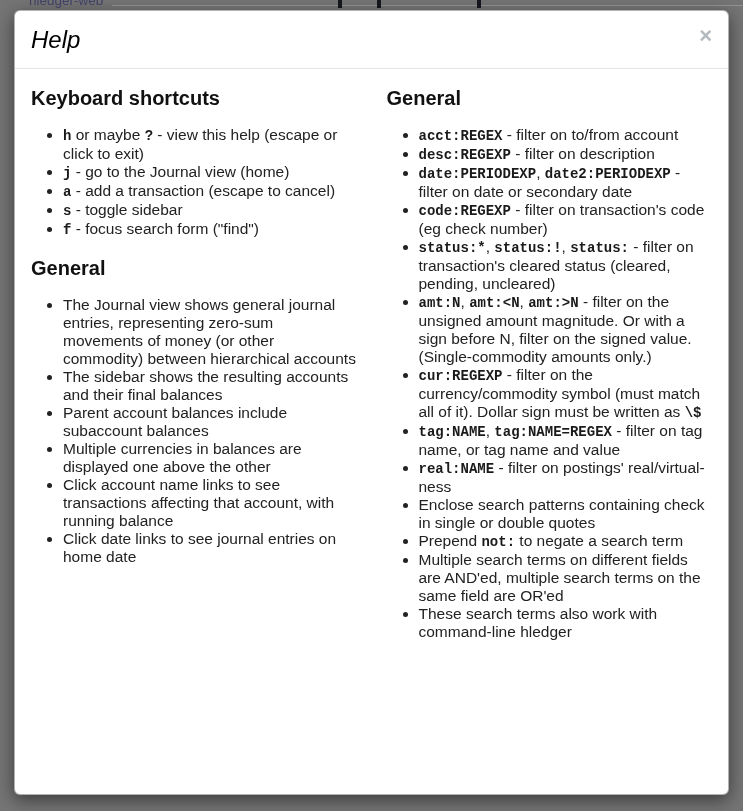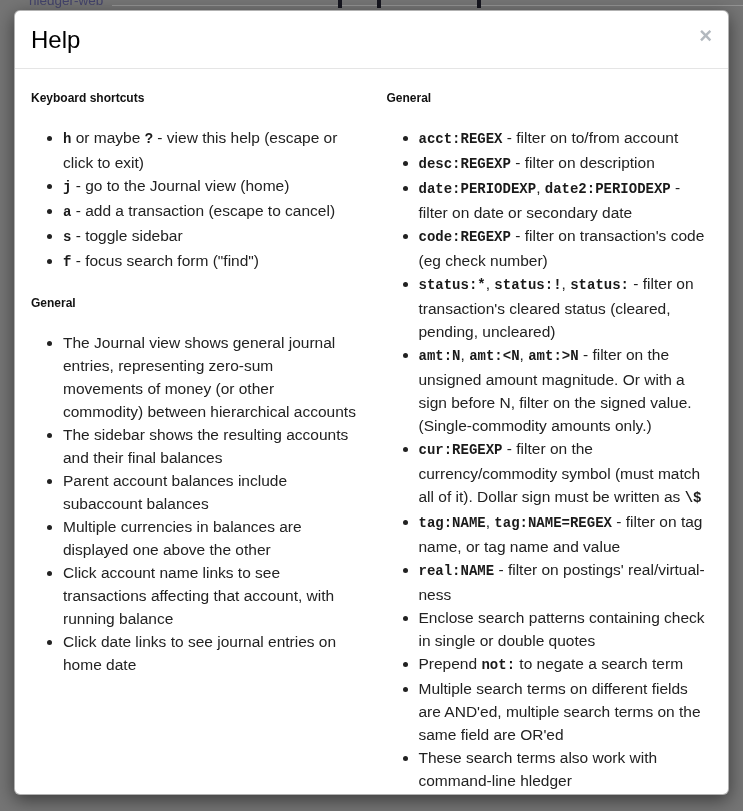--- a/index.html
+++ b/index.html
@@ -53,38 +53,39 @@
     background: none; border: 0; padding: 0;
     font-size: 22px; font-weight: bold; line-height: 20px;
     color: #b3b9bf;
     cursor: pointer;
     font-family: "Liberation Sans", sans-serif;
   }
   .modal-title {
     margin: 0;
     font-size: 24px; font-weight: normal; line-height: 30px;
     color: #000;
+    font-style: italic;
   }
   .modal-body { padding: 0 1px 15px 1px; }
   .row { display: flex; }
   .col { width: 50%; padding: 0 15px; }
 
   .col h3 {
-    font-size: 12px; font-weight: bold;
+    font-size: 20px; font-weight: bold;
     color: #111;
     margin: 20px 0 10px 0;
     line-height: 18px;
   }
   .col ul {
     margin: 19px 0 10px 0;
     padding-left: 32px;
   }
   .col li {
     font-size: 15.5px;
-    line-height: 23px;
+    line-height: 18px;
     color: #222;
   }
   .col code {
     font-family: "Liberation Mono", monospace;
     font-weight: bold;
     font-size: 14px;
     color: #1a1a1a;
     background: none;
   }
 </style>

